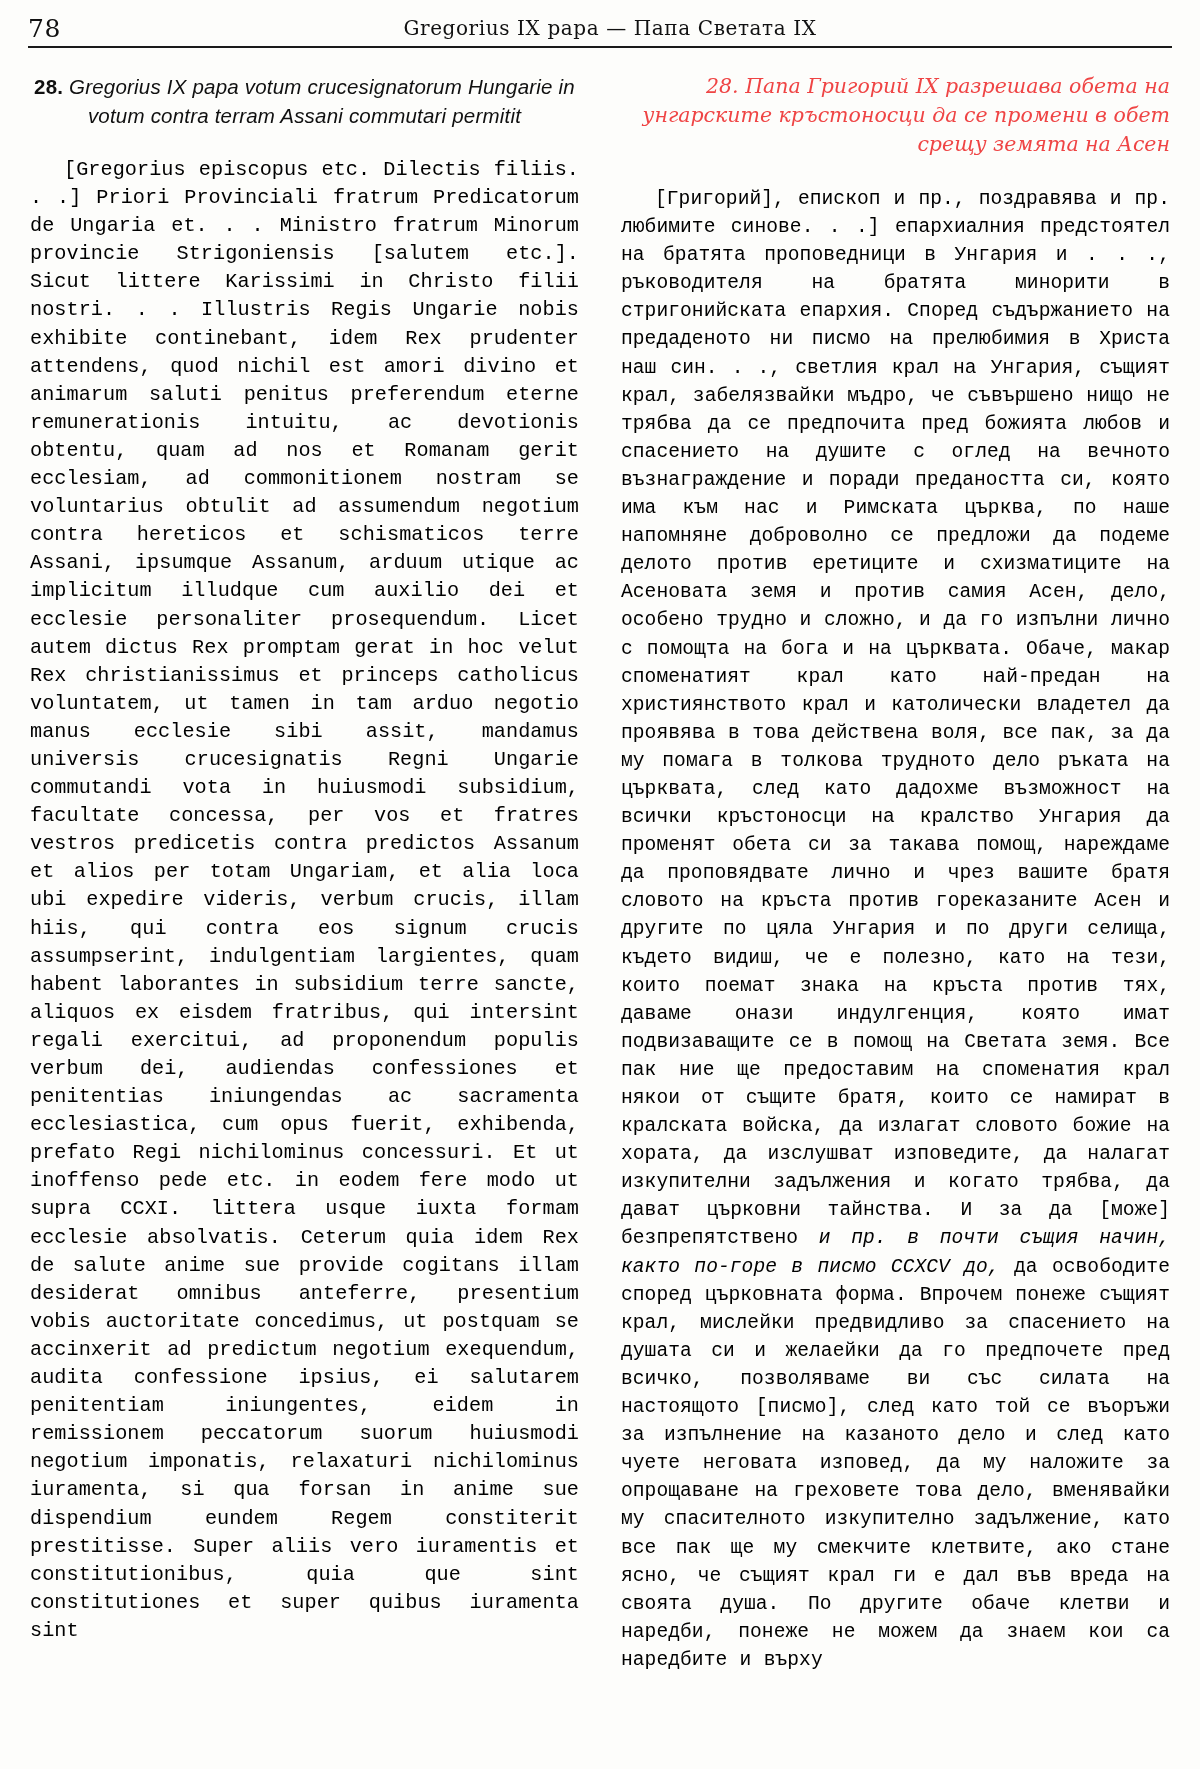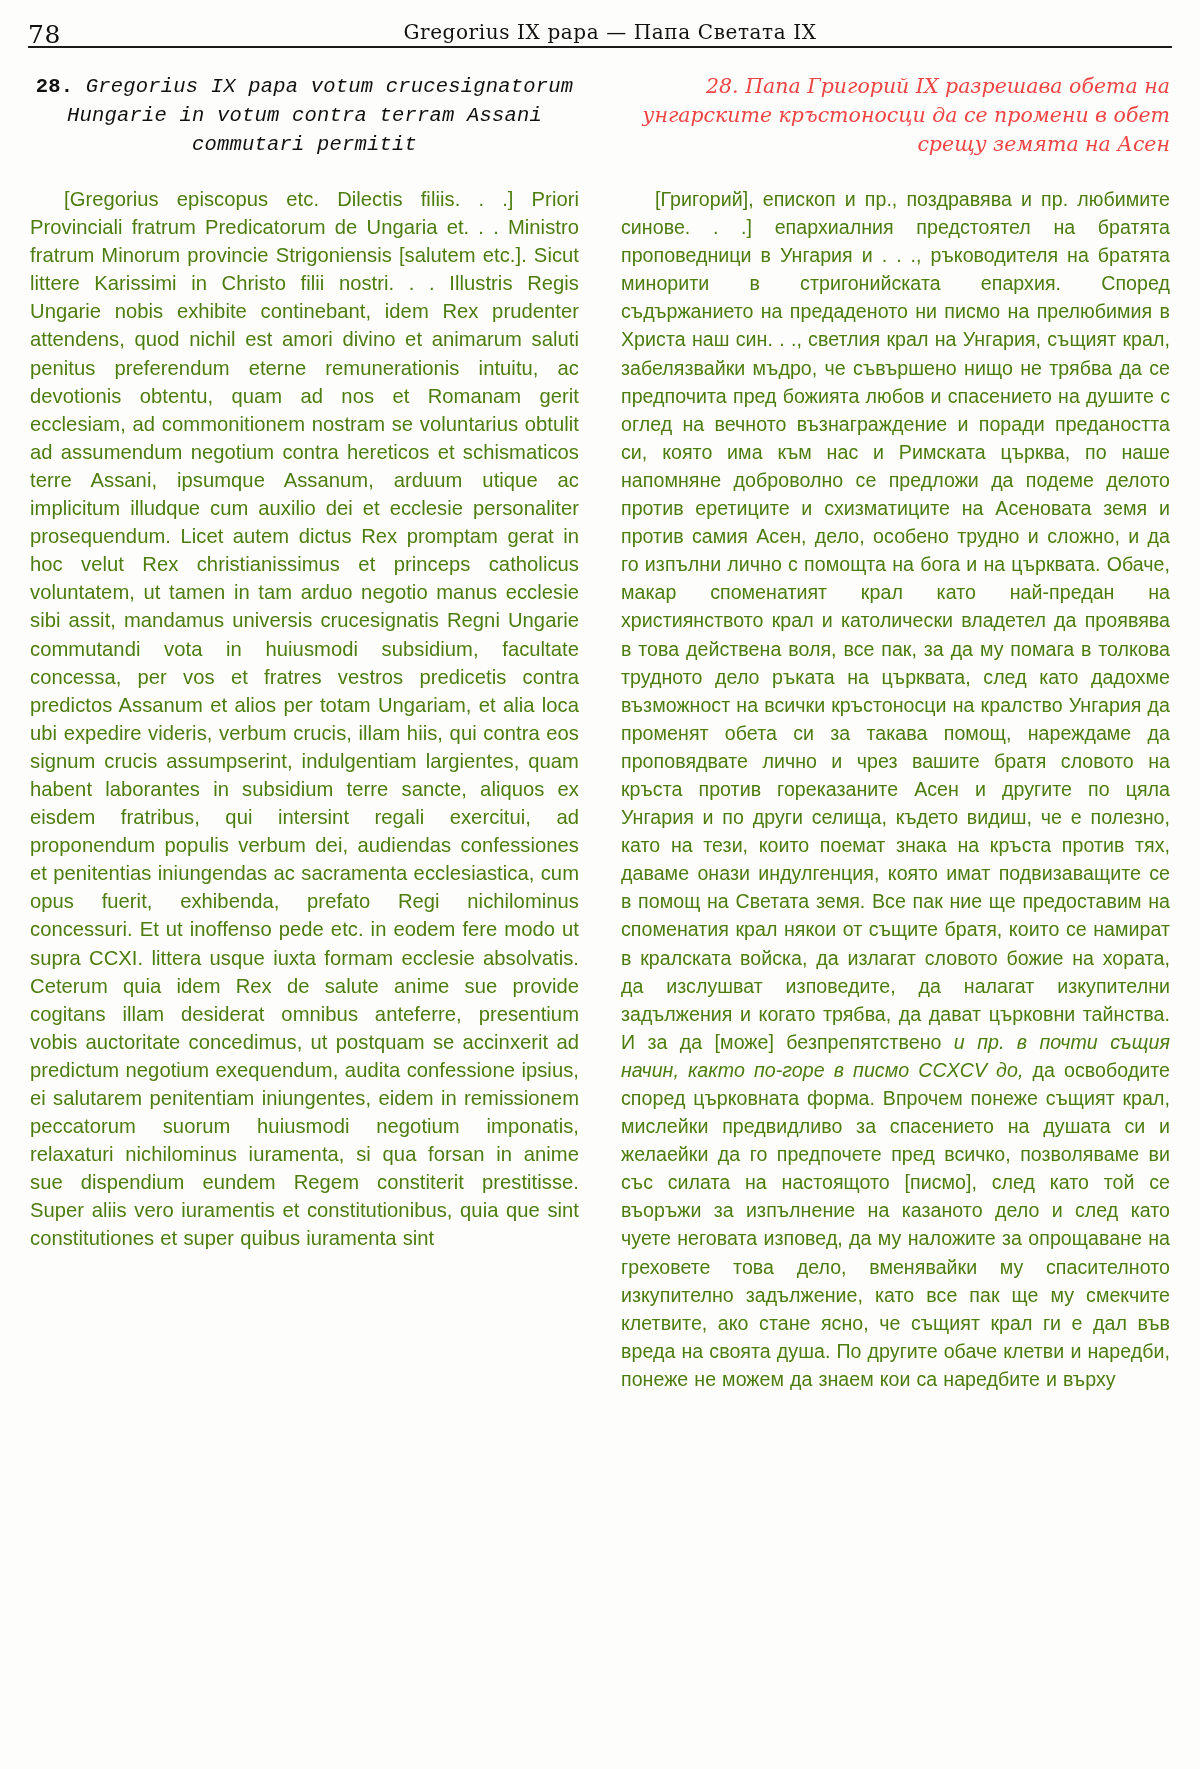--- a/index.html
+++ b/index.html
@@ -19,24 +19,25 @@
     position: absolute;
     left: 0; top: 0;
     width: 1200px;
     height: 1769px;
     background: #fdfdfb;
   }
   
   .running-head {
     position: absolute;
     left: 28px;
-    top: 20px;
+    top: 8px;
     width: 1144px;
     height: 40px;
     display: flex;
+    align-items: center;
   }
   .folio {
     font-family: "DejaVu Serif", serif;
     font-size: 25px;
     color: #111;
     width: 120px;
     text-align: left;
     letter-spacing: 0.5px;
   }
   .head-title {
@@ -64,21 +65,21 @@
     width: 1140px;
     height: 1680px;
     display: flex;
     gap: 42px;
   }
   .col {
     width: 549px;
     position: relative;
   }
   .col-title {
-    font-family: Liberation Mono, monospace;
+    font-family: Liberation Sans, sans-serif;
     font-style: italic;
     font-size: 20.5px;
     line-height: 29px;
     text-align: center;
     color: #101010;
     margin: 0 0 26px 0;
     letter-spacing: 0.2px;
   }
   .col-title .num {
     font-style: normal;
@@ -87,26 +88,26 @@
   .col-title-cyr {
     font-family: "DejaVu Serif", serif;
     font-style: italic;
     font-size: 20.5px;
     line-height: 29px;
     text-align: right;
     color: #ef4444;
     margin: 0 0 26px 0;
   }
   .body-text {
-    font-family: Liberation Sans, sans-serif;
+    font-family: Liberation Mono, monospace;
     font-size: 20.2px;
     line-height: 28.1px;
     text-align: justify;
     text-justify: inter-word;
-    color: #4d7c0f;
+    color: #000000;
     hyphens: manual;
     word-spacing: 0.5px;
   }
   .body-text.latin {
     font-size: 20.2px;
     letter-spacing: 0.05px;
   }
   .body-text.cyr {
     font-size: 19.6px;
     line-height: 28.1px;

